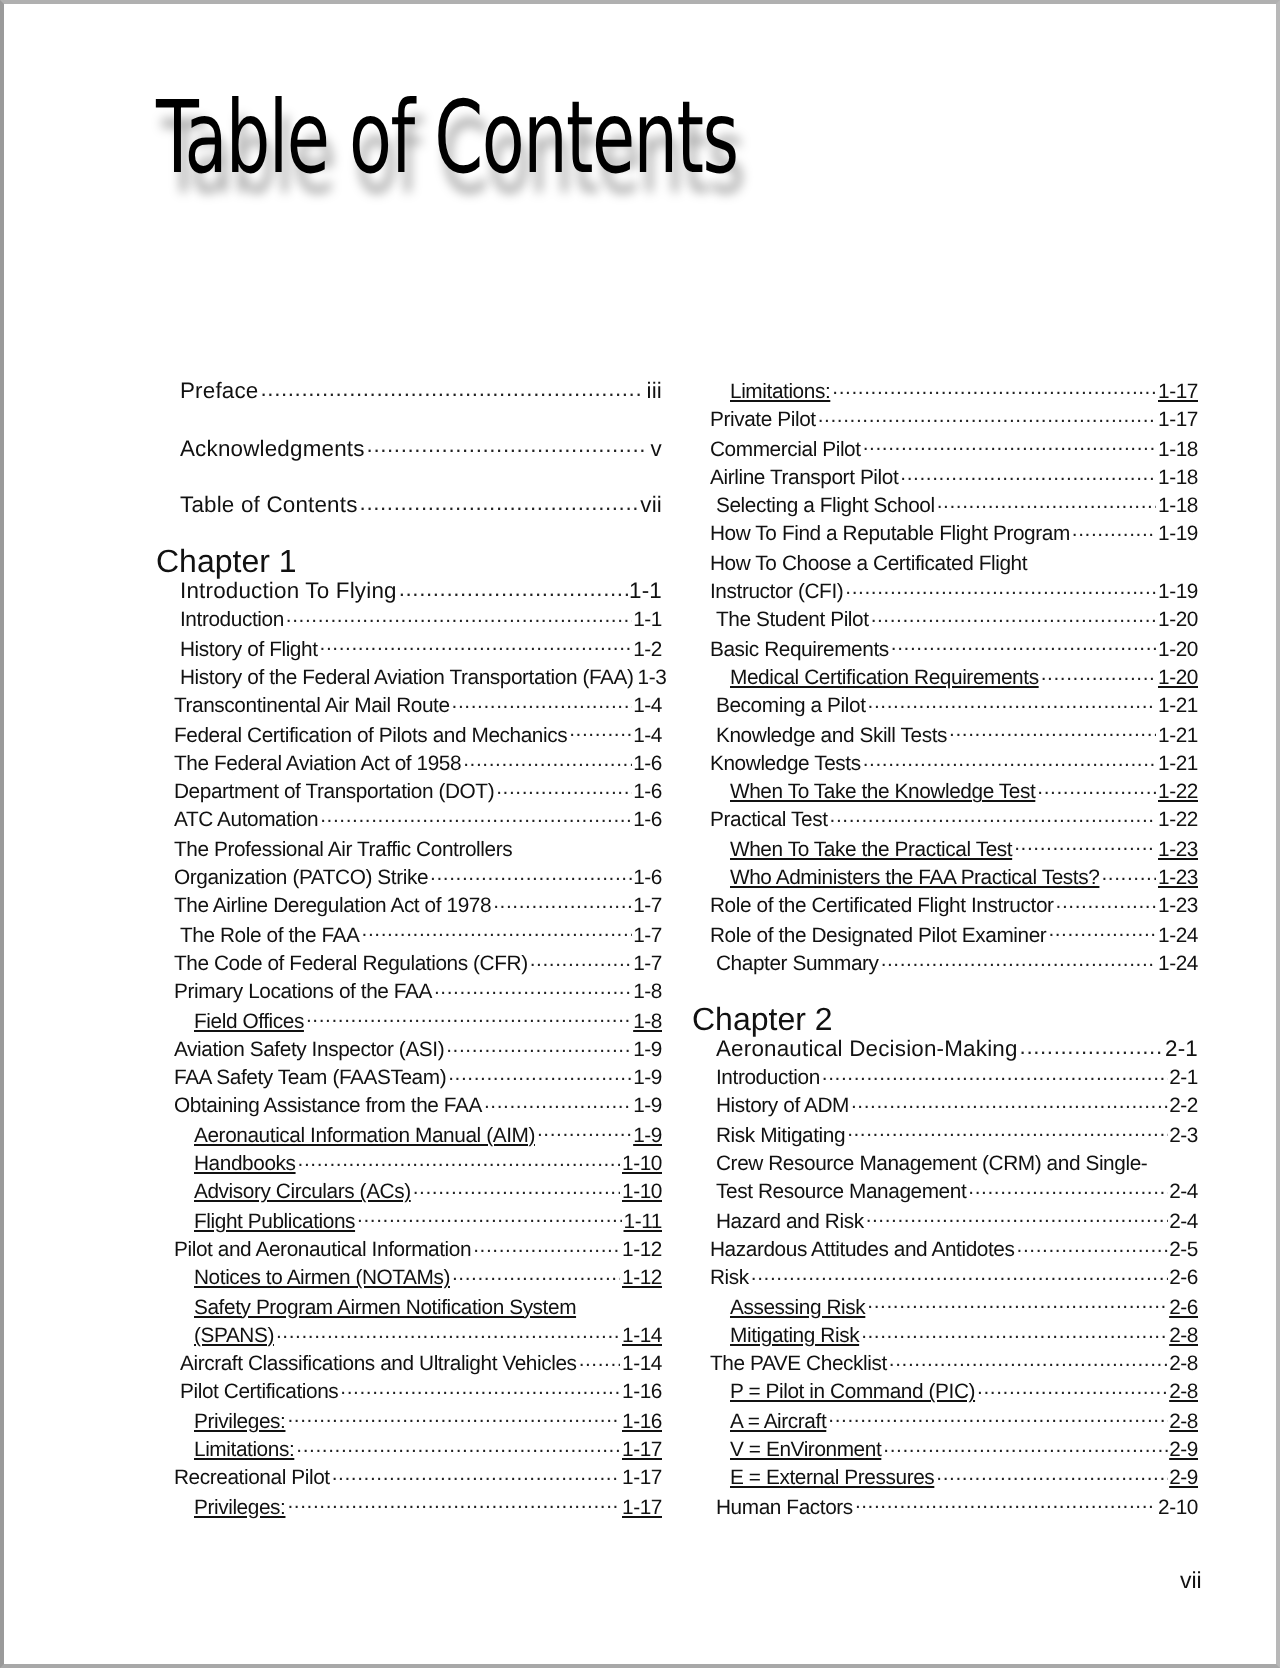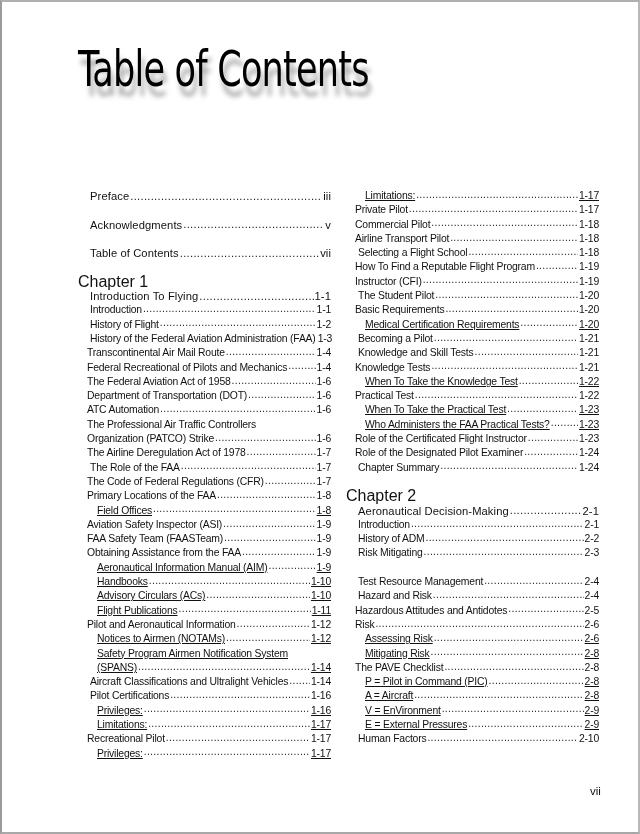--- a/index.html
+++ b/index.html
@@ -88,31 +88,31 @@
         <span class="label">Introduction</span>
         <span class="dots"></span>
         <span class="page">1-1</span>
       </div>
       <div class="entry lvl0">
         <span class="label">History of Flight</span>
         <span class="dots"></span>
         <span class="page">1-2</span>
       </div>
       <div class="entry lvl0">
-        <span class="label">History of the Federal Aviation Administration (FAA)</span>
+        <span class="label">History of the Federal Aviation Transportation (FAA)</span>
         <span class="dots"></span>
         <span class="page">1-3</span>
       </div>
       <div class="entry lvl1">
         <span class="label">Transcontinental Air Mail Route</span>
         <span class="dots"></span>
         <span class="page">1-4</span>
       </div>
       <div class="entry lvl1">
-        <span class="label">Federal Recreational of Pilots and Mechanics</span>
+        <span class="label">Federal Certification of Pilots and Mechanics</span>
         <span class="dots"></span>
         <span class="page">1-4</span>
       </div>
       <div class="entry lvl1">
         <span class="label">The Federal Aviation Act of 1958</span>
         <span class="dots"></span>
         <span class="page">1-6</span>
       </div>
       <div class="entry lvl1">
         <span class="label">Department of Transportation (DOT)</span>
@@ -271,20 +271,25 @@
       </div>
       <div class="entry lvl0">
         <span class="label">Selecting a Flight School</span>
         <span class="dots"></span>
         <span class="page">1-18</span>
       </div>
       <div class="entry lvl1">
         <span class="label">How To Find a Reputable Flight Program</span>
         <span class="dots"></span>
         <span class="page">1-19</span>
+      </div>
+      <div class="entry lvl1 nodots">
+        <span class="label">How To Choose a Certificated Flight</span>
+        <span class="dots"></span>
+        <span class="page"></span>
       </div>
       <div class="entry lvl1">
         <span class="label">Instructor (CFI)</span>
         <span class="dots"></span>
         <span class="page">1-19</span>
       </div>
       <div class="entry lvl0">
         <span class="label">The Student Pilot</span>
         <span class="dots"></span>
         <span class="page">1-20</span>
@@ -367,20 +372,21 @@
         <span class="label">History of ADM</span>
         <span class="dots"></span>
         <span class="page">2-2</span>
       </div>
       <div class="entry lvl0">
         <span class="label">Risk Mitigating</span>
         <span class="dots"></span>
         <span class="page">2-3</span>
       </div>
       <div class="entry lvl0 nodots">
+        <span class="label">Crew Resource Management (CRM) and Single-</span>
         <span class="dots"></span>
         <span class="page"></span>
       </div>
       <div class="entry lvl0">
         <span class="label">Test Resource Management</span>
         <span class="dots"></span>
         <span class="page">2-4</span>
       </div>
       <div class="entry lvl0">
         <span class="label">Hazard and Risk</span>

